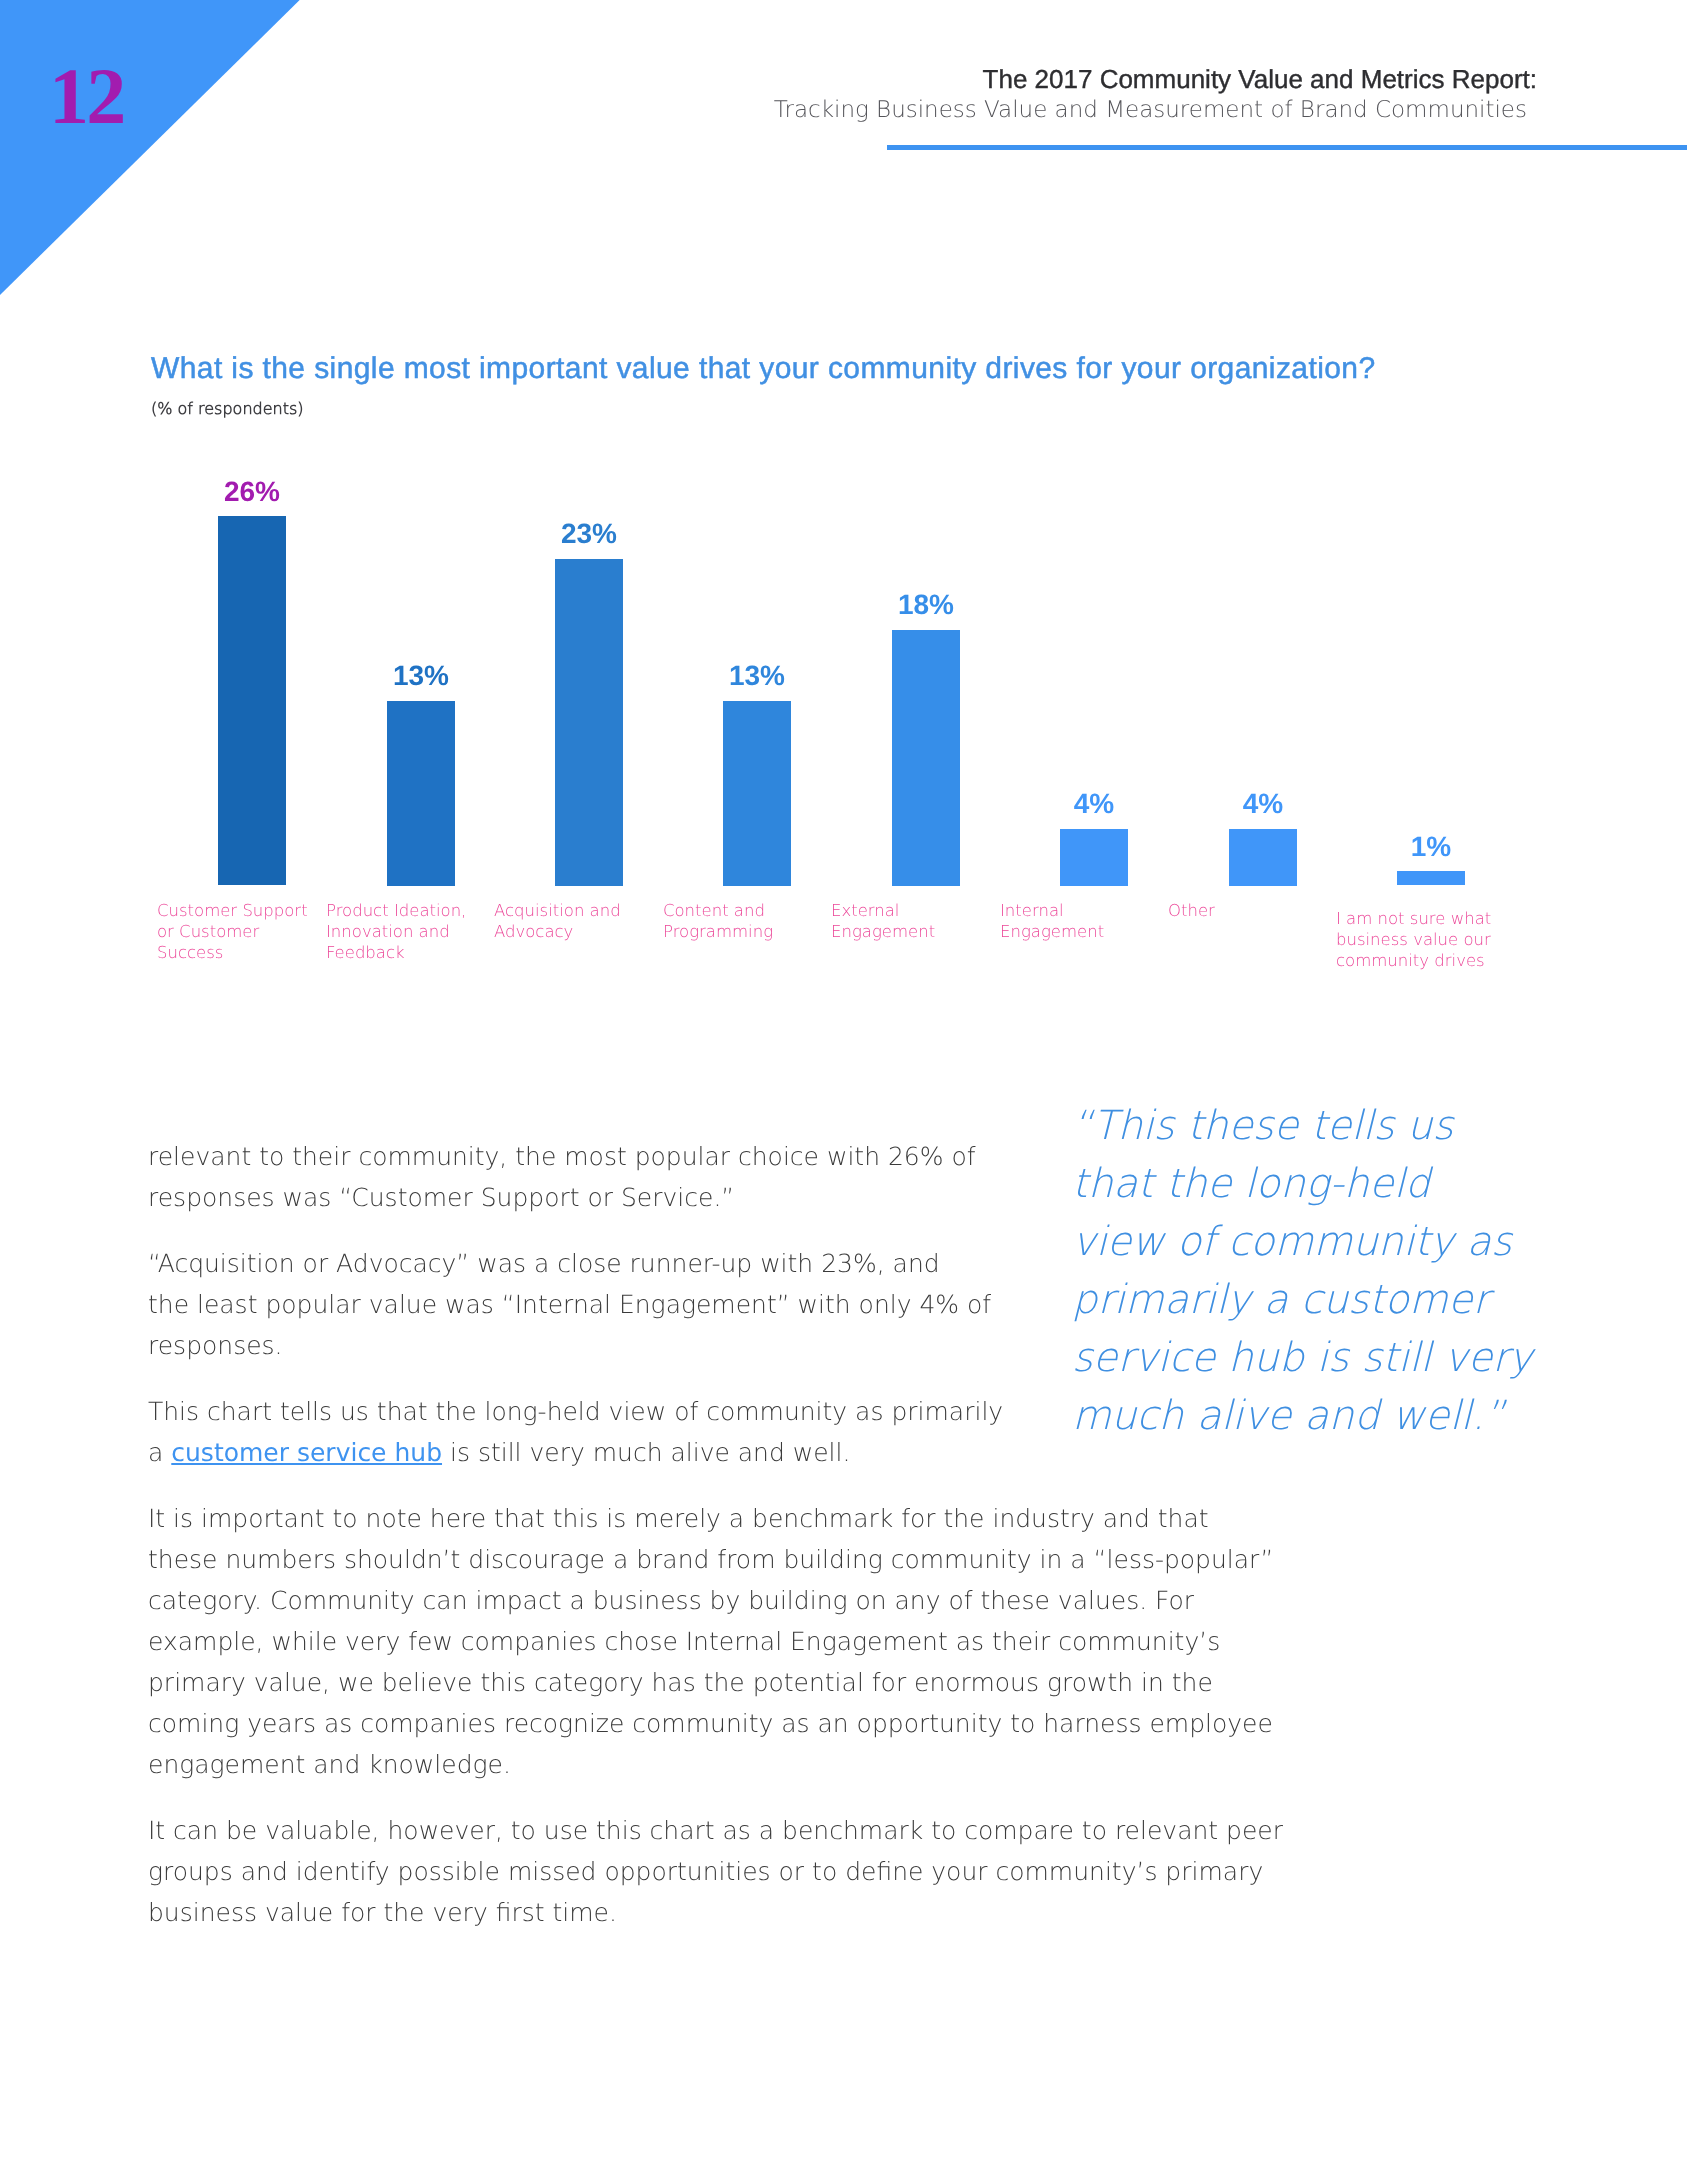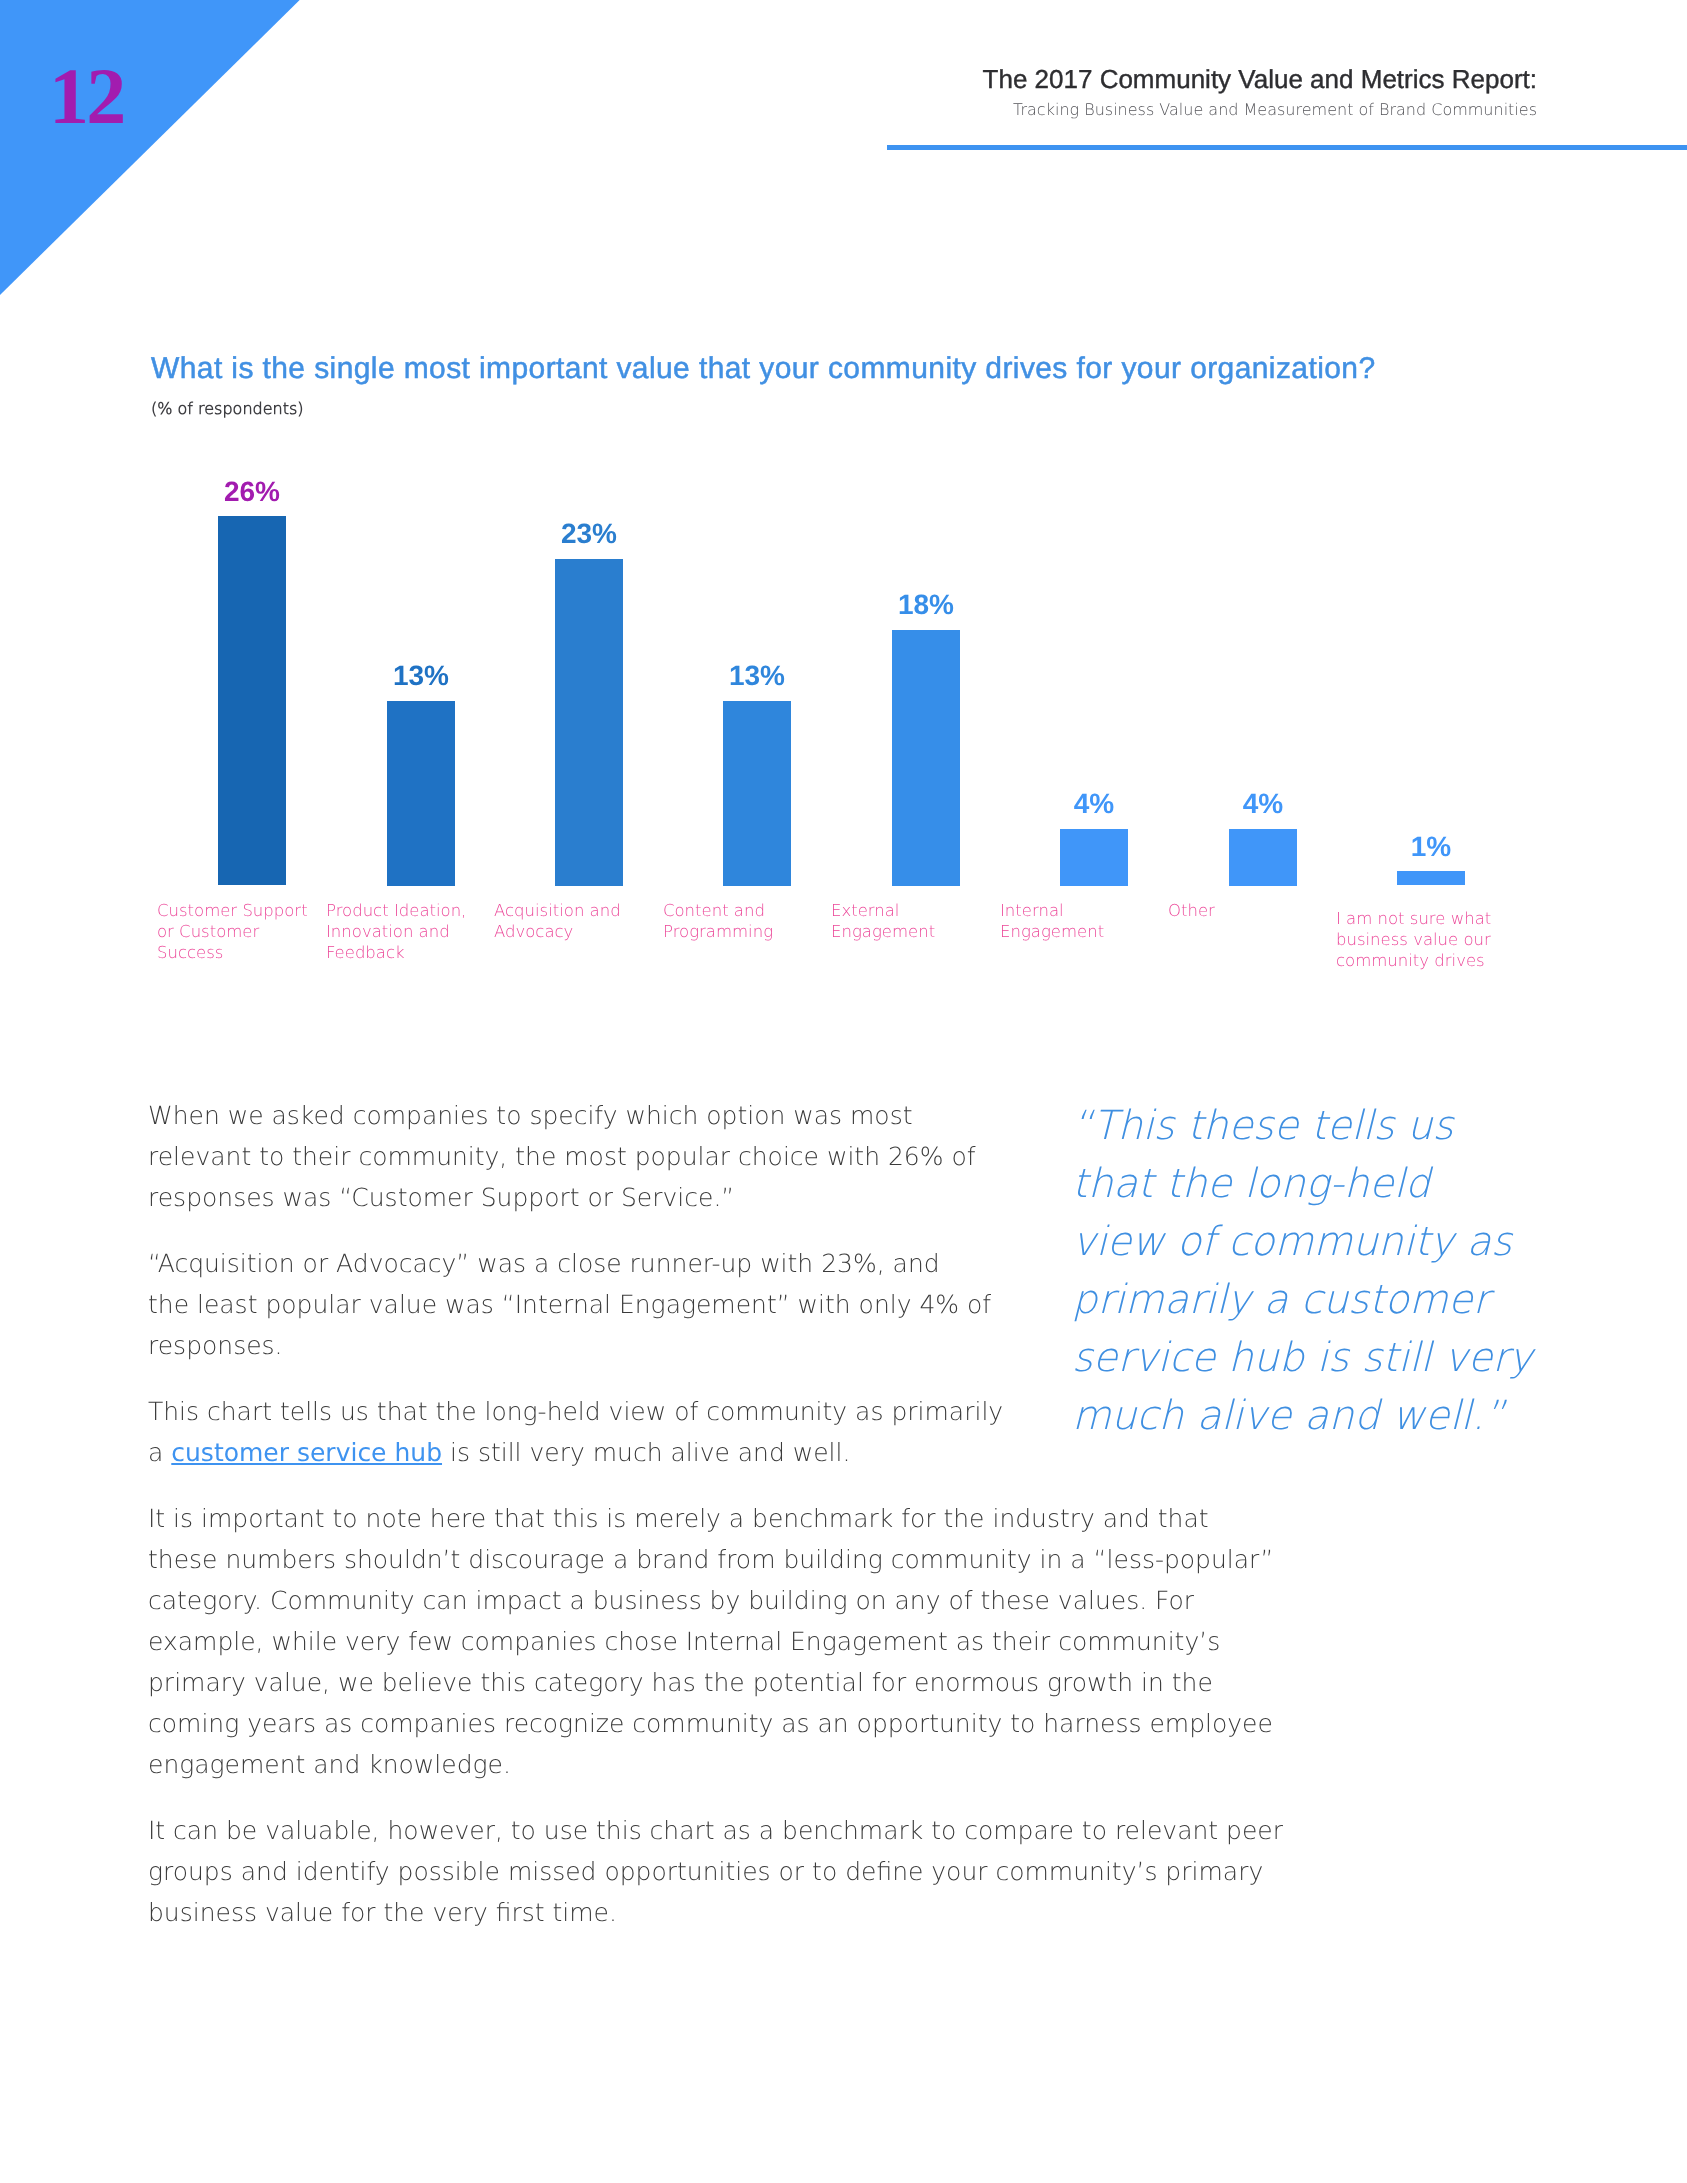--- a/index.html
+++ b/index.html
@@ -20,22 +20,22 @@
     font-family:Liberation Serif, serif;font-weight:bold;
     font-size:80px;line-height:80px;color:#a21caf;letter-spacing:-2.7px;
   }
 
   
   .hdr{position:absolute;left:742px;top:0;width:795px;text-align:right;}
   .hdr-title{position:absolute;right:0;top:66px;
     font-family:"Liberation Sans",sans-serif;font-size:26px;font-weight:400;
     -webkit-text-stroke:0.4px #2e2e31;
     color:#2e2e31;line-height:26px;white-space:nowrap;}
-  .hdr-sub{position:absolute;right:0;top:98px;
-    font-family:"DejaVu Sans Light","DejaVu Sans",sans-serif;font-size:16px;font-weight:300;
+  .hdr-sub{position:absolute;right:10px;top:98px;
+    font-family:"DejaVu Sans Light","DejaVu Sans",sans-serif;font-size:23px;font-weight:300;
     color:#55555a;line-height:24px;white-space:nowrap;}
   .hdr-rule{position:absolute;left:887px;top:145px;width:800px;height:5.4px;background:#3d93f1;}
 
   
   .chart-title{position:absolute;left:151px;top:351px;
     font-family:"Liberation Sans",sans-serif;font-size:30px;font-weight:400;color:#4190e3;letter-spacing:0.4px;
     -webkit-text-stroke:0.5px #4190e3;
     white-space:nowrap;line-height:36px;}
   .chart-sub{position:absolute;left:151px;top:399px;
     font-family:"DejaVu Sans Light","DejaVu Sans",sans-serif;font-weight:700;
@@ -106,21 +106,21 @@
       <div class="cat" style="left: 1000px; top: 900px; width: 190px;"><span>Internal</span><br><span>Engagement</span></div>
       <div class="bar" style="left: 1229px; top: 829px; width: 68px; height: 57px; background: rgb(64, 150, 249);"></div>
       <div class="bar-val" style="left: 1175px; top: 790px; width: 176px; color: rgb(64, 150, 249);">4%</div>
       <div class="cat" style="left: 1168px; top: 900px; width: 190px;"><span>Other</span></div>
       <div class="bar" style="left: 1397px; top: 871px; width: 68px; height: 14px; background: rgb(64, 150, 249);"></div>
       <div class="bar-val" style="left: 1343px; top: 833px; width: 176px; color: rgb(64, 150, 249);">1%</div>
       <div class="cat" style="left: 1336px; top: 900px; width: 190px; margin-top: 8px;"><span>I am not sure what</span><br><span>business value our</span><br><span>community drives</span></div>
     </div>
 
   <div class="body-col" id="bodycol">
-      <p><span>When we asked companies to specify which option was most</span><br><span>relevant to their community, the most popular choice with 26% of</span><br><span>responses was “Customer Support or Service.”</span></p>
+      <p><br><span>relevant to their community, the most popular choice with 26% of</span><br><span>responses was “Customer Support or Service.”</span></p>
       <p><span>“Acquisition or Advocacy” was a close runner-up with 23%, and</span><br><span>the least popular value was “Internal Engagement” with only 4% of</span><br><span>responses.</span></p>
       <p><span>This chart tells us that the long-held view of community as primarily</span><br>a <a>customer service hub</a> is still very much alive and well.</p>
       <p><span>It is important to note here that this is merely a benchmark for the industry and that</span><br><span>these numbers shouldn’t discourage a brand from building community in a “less-popular”</span><br><span>category. Community can impact a business by building on any of these values. For</span><br><span>example, while very few companies chose Internal Engagement as their community’s</span><br><span>primary value, we believe this category has the potential for enormous growth in the</span><br><span>coming years as companies recognize community as an opportunity to harness employee</span><br><span>engagement and knowledge.</span></p>
       <p><span>It can be valuable, however, to use this chart as a benchmark to compare to relevant peer</span><br><span>groups and identify possible missed opportunities or to define your community’s primary</span><br><span>business value for the very first time.</span></p>
     </div>
 
   <div class="quote" id="quote"><span>“This these tells us</span><br><span>that the long-held</span><br><span>view of community as</span><br><span>primarily a customer</span><br><span>service hub is still very</span><br><span>much alive and well.”</span></div>
 </div>
 
 

